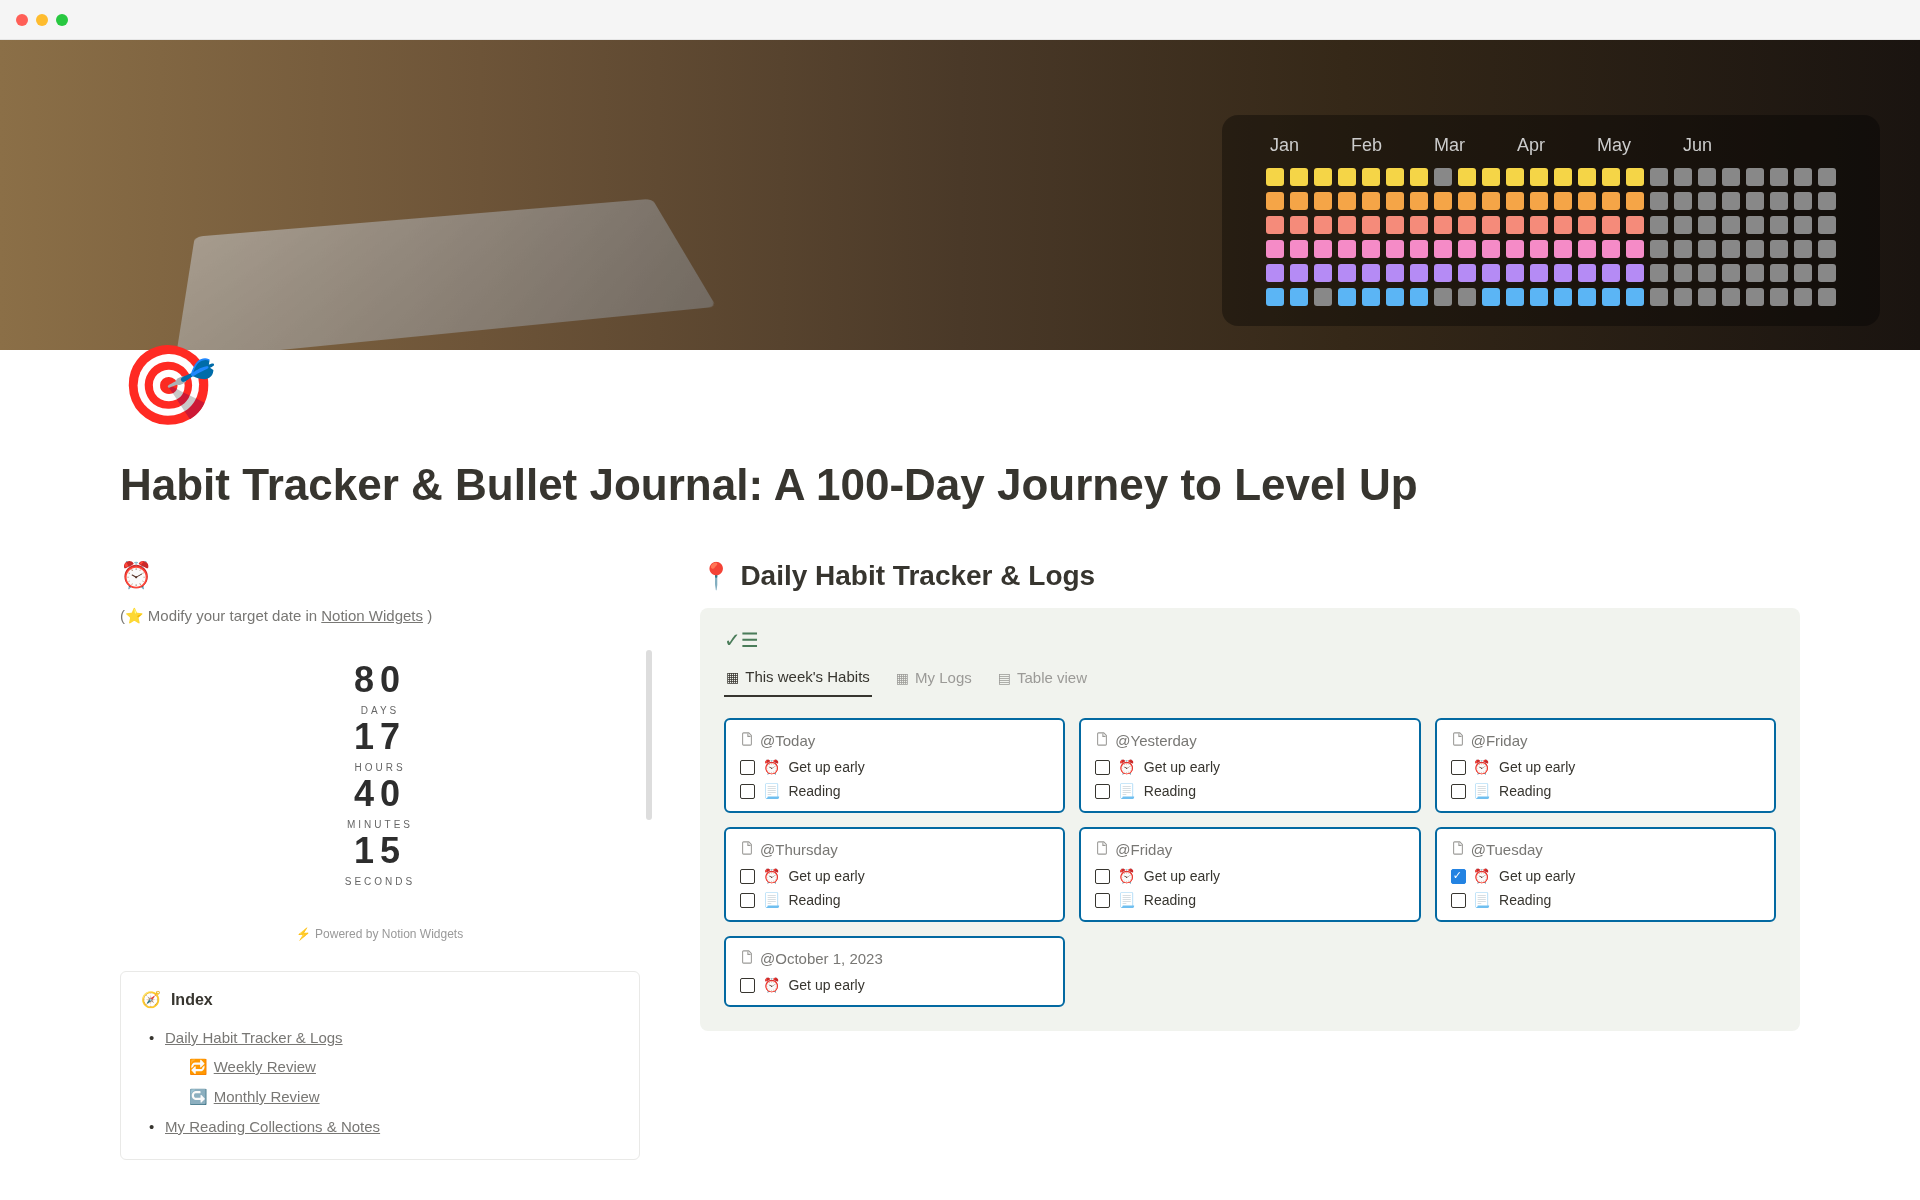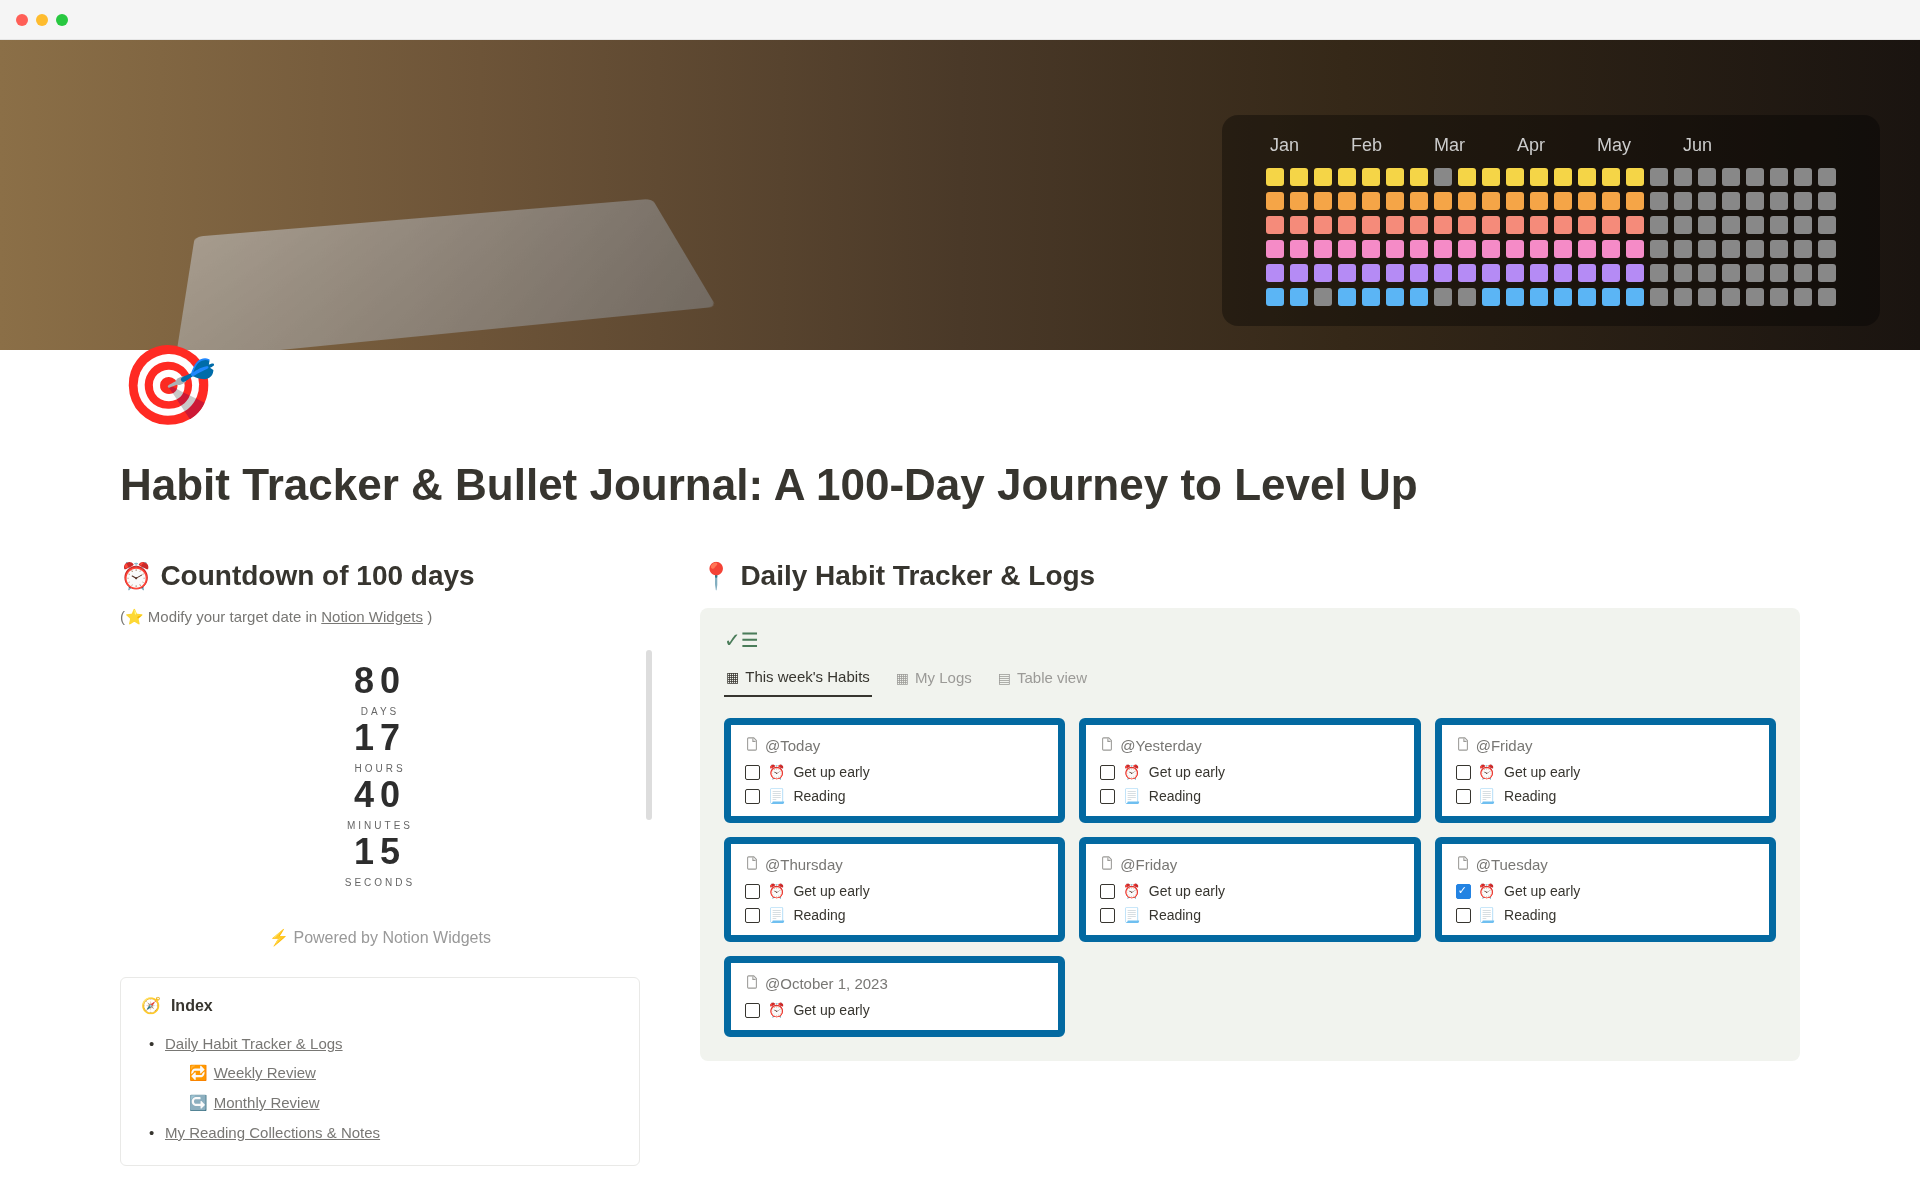--- a/index.html
+++ b/index.html
@@ -43,42 +43,42 @@
 .subtitle { font-size: 15px; color: #787774; margin-bottom: 24px; }
 .subtitle-link { text-decoration: underline; color: #787774; }
 
 .countdown-scroll { position: absolute; right: -12px; top: 90px; width: 6px; height: 170px; background: #ddd; border-radius: 3px; }
 
 .countdown { display: flex; justify-content: space-around; padding: 10px 20px 20px 20px; flex-direction: column; }
 .cd-item { text-align: center; }
 .cd-num { font-size: 36px; font-weight: 700; letter-spacing: 6px; color: #2d2d2d; }
 .cd-label { font-size: 10px; letter-spacing: 3px; color: #666; margin-top: 4px; }
 
-.powered { text-align: center; font-size: 16px; color: #999; margin: 20px 0 30px 0; }
+.powered { text-align: center; font-size: 12px; color: #999; margin: 20px 0 30px 0; }
 
 .index-box { border: 1px solid #e9e9e7; border-radius: 6px; padding: 18px 20px; }
 .index-header { display: flex; align-items: center; gap: 10px; font-weight: 600; font-size: 16px; margin-bottom: 14px; }
 .index-list { list-style: none; }
 .index-list li { padding: 6px 0 6px 24px; position: relative; font-size: 15px; }
 .index-list li::before { content: "•"; position: absolute; left: 8px; color: #37352f; }
 .index-link { color: #787774; text-decoration: underline; }
 .index-sub { padding-left: 48px !important; }
 .index-sub::before { content: "" !important; }
 .index-sub-emoji { margin-right: 6px; }
 
 .tracker-panel { background: #f1f3ee; border-radius: 8px; padding: 20px 24px 24px 24px; }
 .tracker-icon { color: #4a7c59; font-size: 20px; margin-bottom: 10px; }
 
 .tabs { display: flex; gap: 22px; border-bottom: 1px solid transparent; margin-bottom: 20px; }
 .tab { display: flex; align-items: center; gap: 6px; padding: 6px 2px 10px 2px; font-size: 15px; color: #9b9a97; cursor: pointer; }
 .tab.active { color: #37352f; border-bottom: 2px solid #37352f; font-weight: 500; }
 .tab-icon { font-size: 14px; }
 
 .cards { display: grid; grid-template-columns: repeat(3, 1fr); gap: 14px; }
-.card { background: #fff; border: 7px solid #0369a1; border-radius: 6px; padding: 12px 14px; }
+.card { background: #fff; border: 2px solid #0369a1; border-radius: 6px; padding: 12px 14px; }
 .card-header { display: flex; align-items: center; gap: 6px; color: #787774; font-size: 15px; margin-bottom: 10px; }
 .card-body { display: flex; flex-direction: column; gap: 8px; }
 .habit-row { display: flex; align-items: center; gap: 8px; font-size: 14px; color: #37352f; }
 .checkbox { width: 15px; height: 15px; border: 1.5px solid #37352f; border-radius: 2px; flex-shrink: 0; position: relative; }
 .checkbox.checked { background: #2383e2; border-color: #2383e2; }
 .checkbox.checked::after { content: "✓"; color: #fff; font-size: 11px; position: absolute; top: -1px; left: 1px; }
 .habit-emoji { font-size: 14px; }
 
 .card-wide { grid-column: 1 / 2; }
 
@@ -267,21 +267,20 @@
 
 <div class="page-icon">🎯</div>
 
 <div class="content">
   <h1 class="page-title">Habit Tracker &amp; Bullet Journal: A 100-Day Journey to Level Up</h1>
 
   <div class="columns">
     <div class="col-left">
       <div class="section-title">
         <span class="section-emoji">⏰</span>
-        <span>Countdown of 100 days</span>
       </div>
       <div class="subtitle">
         <span>(⭐ Modify your target date in </span><a class="subtitle-link">Notion Widgets</a><span> )</span>
       </div>
 
       <div class="countdown-scroll"></div>
 
       <div class="countdown">
         <div class="cd-item">
           <div class="cd-num">80</div>

